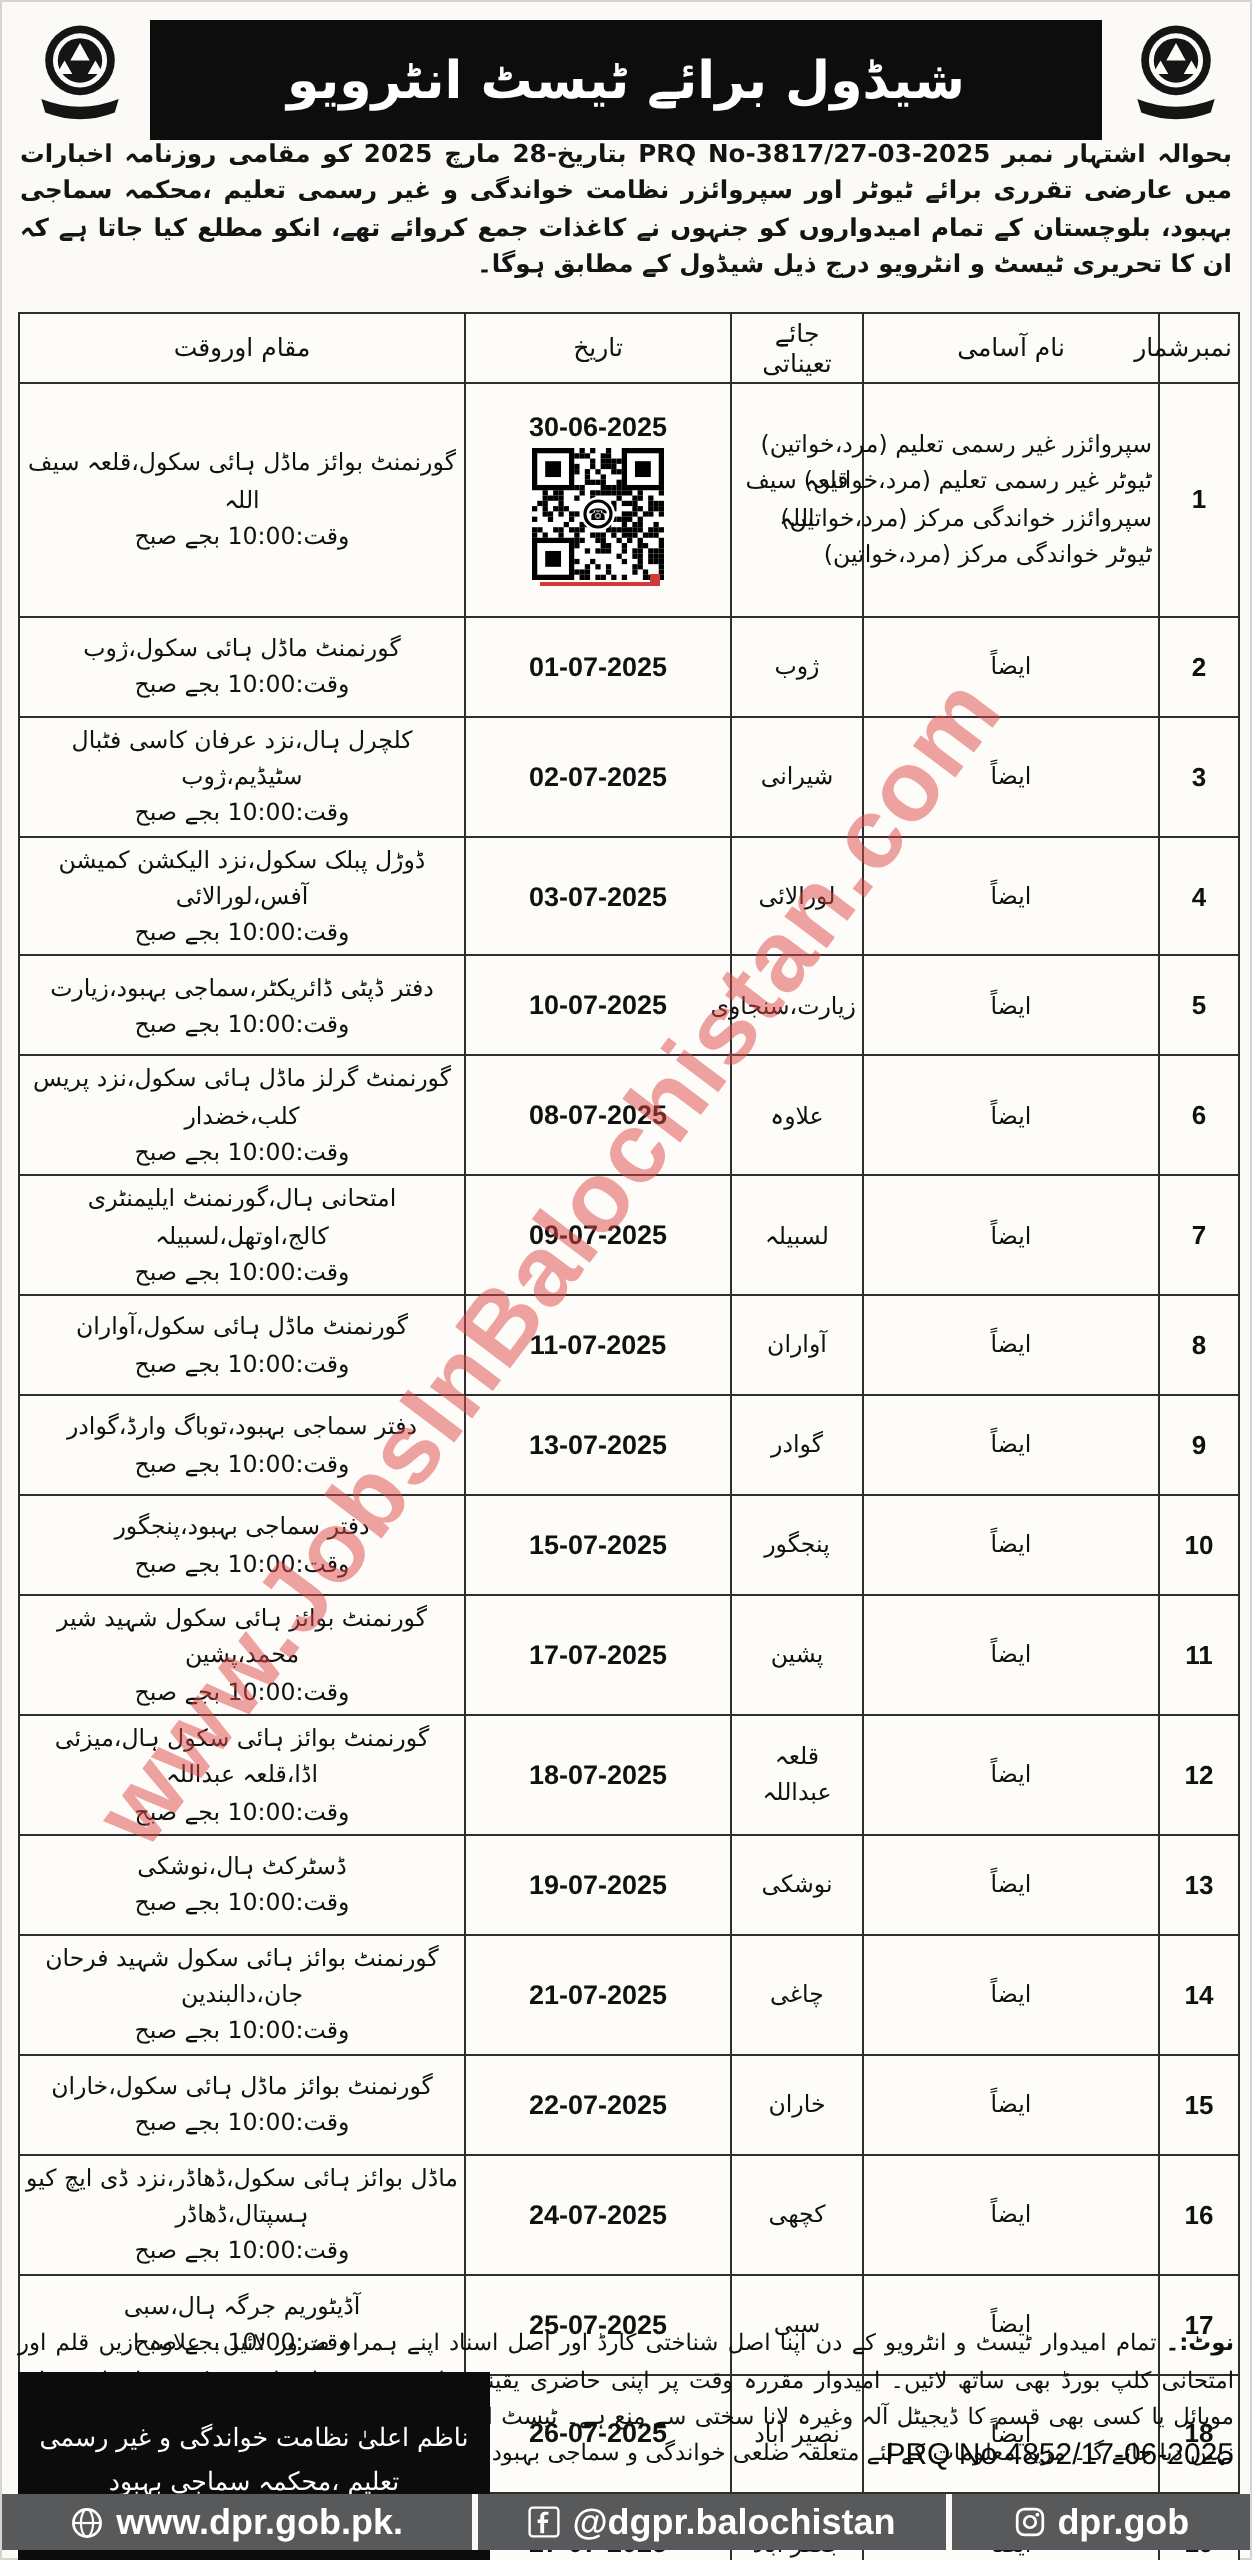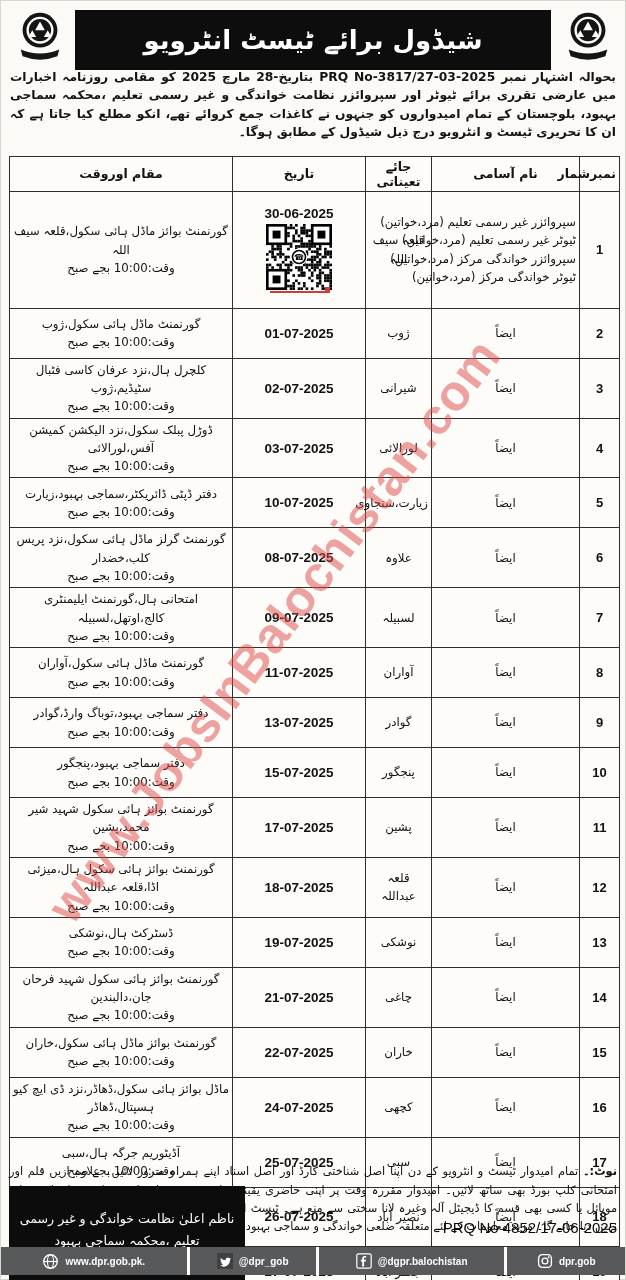--- a/index.html
+++ b/index.html
@@ -11,21 +11,21 @@
   .titlebar{position:absolute;left:66px;right:66px;top:3px;height:60px;background:#0d0d0d;color:#fff;
             display:flex;align-items:center;justify-content:center;font-size:26px;font-weight:bold;direction:rtl;letter-spacing:1px}
   .logo{position:absolute;top:0;width:58px;height:58px}
   .logo.left{left:2px}.logo.right{right:0}
 
   .intro{margin:3px 9px 14px;direction:rtl;text-align:justify;font-size:12.3px;font-weight:600;line-height:1.5;color:#141414}
 
   
   table.sched{width:610px;margin:2px 8px 0;border-collapse:collapse;direction:rtl;table-layout:fixed;background:#fdfcf9}
   table.sched th,table.sched td{border:1.4px solid #2e2e2e;padding:2px 3px;text-align:center;vertical-align:middle;color:#111}
-  table.sched th{font-size:12.5px;font-weight:bold;height:24px}
+  table.sched th{font-size:12.5px;font-weight:normal;height:24px}
   td.c-serial{font-family:"Liberation Sans",sans-serif;font-size:13px;font-weight:600}
   td.c-post,td.c-station,td.c-venue{font-size:11.8px;line-height:1.55}
   td.c-date{font-family:"Liberation Sans",sans-serif;font-size:13.5px;font-weight:600}
   td.c-post .post-line{white-space:nowrap}
   tr.row-normal td{height:45px}
   tr.row-first td{height:112px}
   .qr-wrap{display:flex;flex-direction:column;align-items:center;margin-top:3px}
   .qr-redline{width:58px;height:0;border-bottom:2px solid #cf3b3b;margin-top:1px;position:relative}
   .qr-redline::after{content:"";position:absolute;right:-2px;top:-4px;width:5px;height:6px;background:#cf3b3b}
 
@@ -38,21 +38,21 @@
   .footer{position:absolute;left:8px;right:8px;top:1150px;height:92px}
   .note{direction:rtl;text-align:justify;font-size:11.4px;line-height:1.6;color:#101010}
   .note-label{font-weight:bold}
   .sigbox{position:absolute;left:0;top:35px;width:236px;background:#0c0c0c;color:#fff;text-align:center;
           font-size:12.6px;line-height:1.75;padding:22px 4px;direction:rtl;box-sizing:border-box}
   .prq{position:absolute;right:0;top:68px;font-family:"Liberation Sans",sans-serif;font-weight:normal;font-size:15px;color:#0a0a0a}
 
   
   .socialbar{position:absolute;left:0;right:0;top:1246px;height:28px;display:flex;gap:3px;background:#fbfaf6;padding:0 0}
   .seg{background:#58595b;color:#fff;display:flex;align-items:center;justify-content:center;gap:6px;
-       font-family:"Liberation Sans",sans-serif;font-weight:bold;font-size:10px}
+       font-family:"Liberation Sans",sans-serif;font-weight:bold;font-size:18px}
   .seg svg{flex:0 0 auto}
   .seg.s1{flex:1.5}.seg.s2{flex:1.02}.seg.s3{flex:0.95}.seg.s4{flex:1.5}
 </style>
 </head>
 <body>
 
 <div class="page">
 
   <div class="hdr">
     <span class="logo left">
@@ -571,27 +571,20 @@
 
   <div class="socialbar">
     <div class="seg s1">
       <svg width="17" height="17" viewBox="0 0 20 20">
         <circle cx="10" cy="10" r="8" fill="none" stroke="#fff" stroke-width="1.6"></circle>
         <ellipse cx="10" cy="10" rx="3.6" ry="8" fill="none" stroke="#fff" stroke-width="1.3"></ellipse>
         <line x1="2" y1="10" x2="18" y2="10" stroke="#fff" stroke-width="1.3"></line>
       </svg>
       <span>www.dpr.gob.pk.</span>
     </div>
-    <div class="seg s2">
-      <svg width="16" height="16" viewBox="0 0 20 20">
-        <rect x="0" y="0" width="20" height="20" fill="#3f4042"></rect>
-        <path d="M17 6.2c-.5.25-1 .4-1.6.5a2.8 2.8 0 0 0-4.8 2.5 8 8 0 0 1-5.8-3 2.8 2.8 0 0 0 .9 3.8c-.45 0-.9-.13-1.3-.34a2.84 2.84 0 0 0 2.3 2.8c-.4.1-.85.13-1.3.05a2.85 2.85 0 0 0 2.6 2 5.7 5.7 0 0 1-4.2 1.2A8 8 0 0 0 16.2 8.5c.55-.4 1-.9 1.4-1.5-.5.2-1 .35-1.6.4.6-.35 1-.9 1-1.2z" fill="#fff"></path>
-      </svg>
-      <span>@dpr_gob</span>
-    </div>
     <div class="seg s4">
       <svg width="16" height="16" viewBox="0 0 20 20">
         <rect x="1" y="1" width="18" height="18" rx="2" fill="none" stroke="#fff" stroke-width="1.5"></rect>
         <path d="M12.8 5.5h-1.7c-.5 0-1 .5-1 1.1v1.8h2.6l-.4 2.3h-2.2V17H7.7v-6.3H6V8.4h1.7V6.6C7.7 4.9 8.9 3.6 10.6 3.6h2.2z" fill="#fff"></path>
       </svg>
       <span>@dgpr.balochistan</span>
     </div>
     <div class="seg s3">
       <svg width="16" height="16" viewBox="0 0 20 20">
         <rect x="2" y="2" width="16" height="16" rx="4.5" fill="none" stroke="#fff" stroke-width="1.7"></rect>

